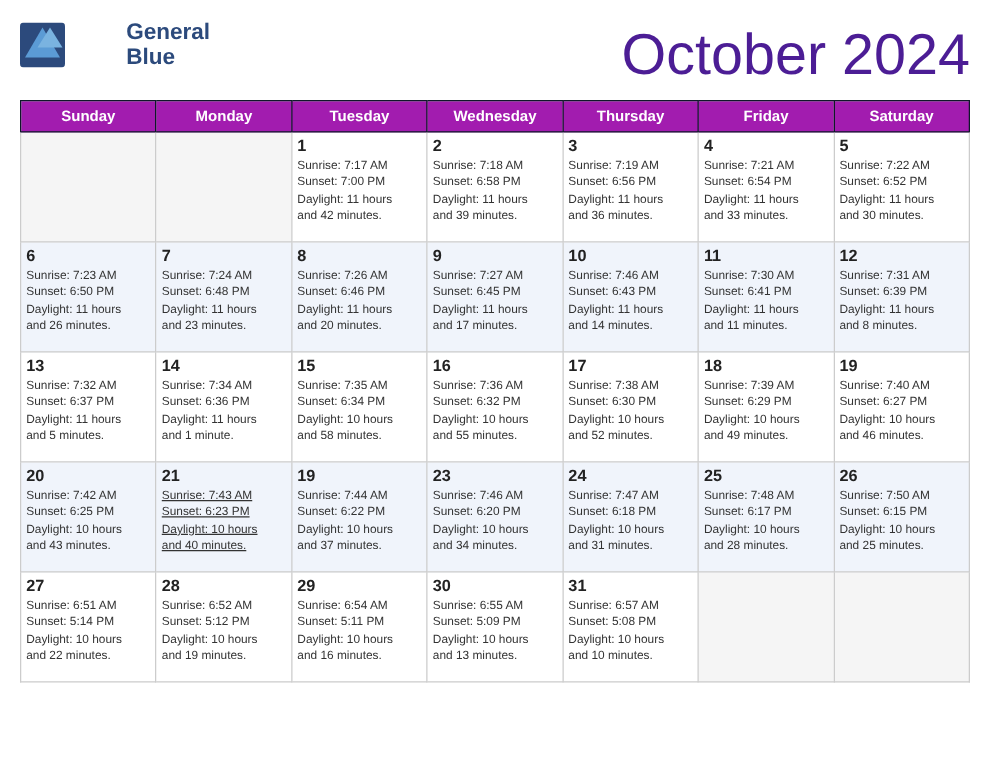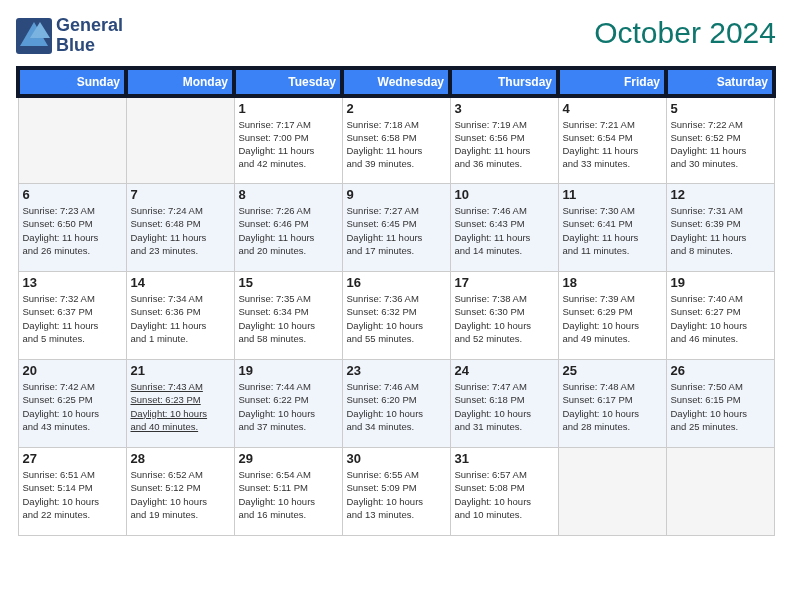--- a/index.html
+++ b/index.html
@@ -18,50 +18,51 @@
     }
     .logo {
       display: flex;
       align-items: center;
     }
     .logo-text {
       font-size: 18px;
       font-weight: bold;
       color: #2c4a7c;
       line-height: 1.1;
+      margin-left: 45px;
     }
     .logo-icon {
       width: 36px;
       height: 36px;
       margin-right: 4px;
     }
     .title-block {
       text-align: right;
     }
     .month-title {
-      font-size: 30px;
-      color: #0f766e;
+      font-size: 46px;
+      color: #4c1d95;
       font-weight: normal;
     }
     .location {
       font-size: 16px;
       color: #444;
     }
     table {
       width: 100%;
       border-collapse: collapse;
       table-layout: fixed;
     }
     th {
-      background-color: #3b82f6;
+      background-color: #a21caf;
       color: #fff;
       font-size: 12px;
       padding: 5px 4px;
-      text-align: right;
-      border: 4px solid #0f172a;
+      text-align: center;
+      border: 1px solid #0f172a;
     }
     td {
       border: 1px solid #ccc;
       vertical-align: top;
       padding: 3px 4px;
       height: 88px;
       background: #fff;
       font-size: 10px;
       color: #333;
     }

